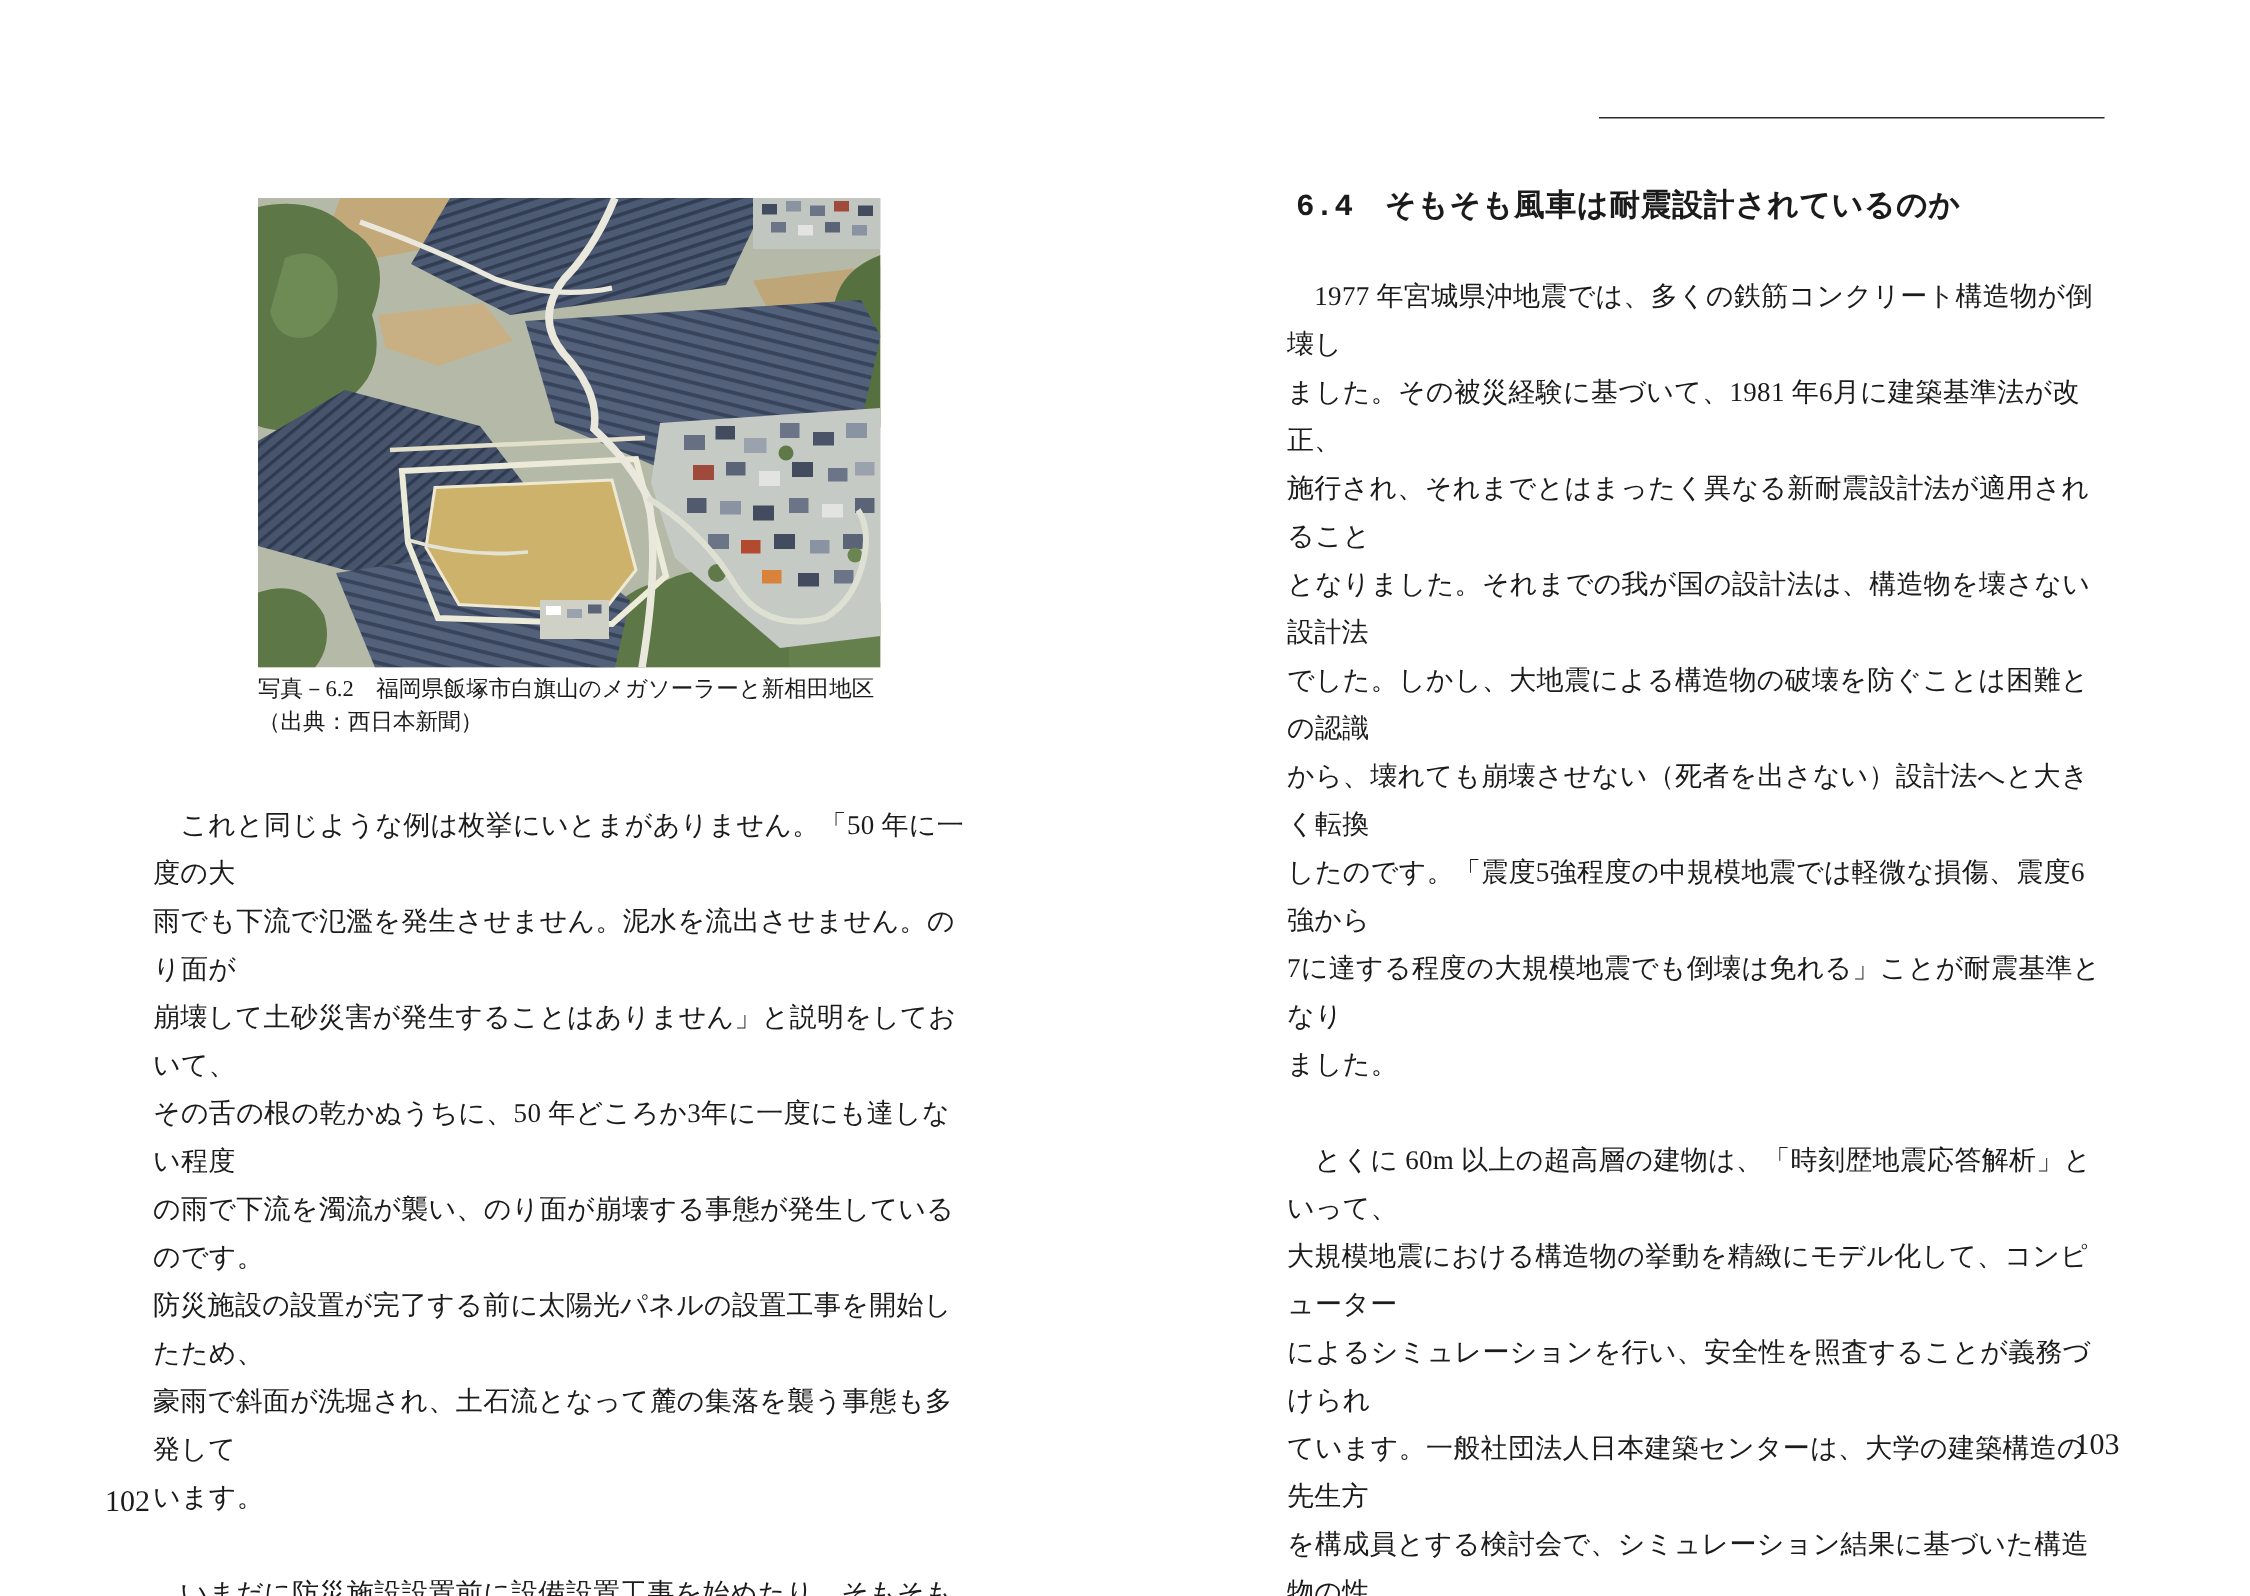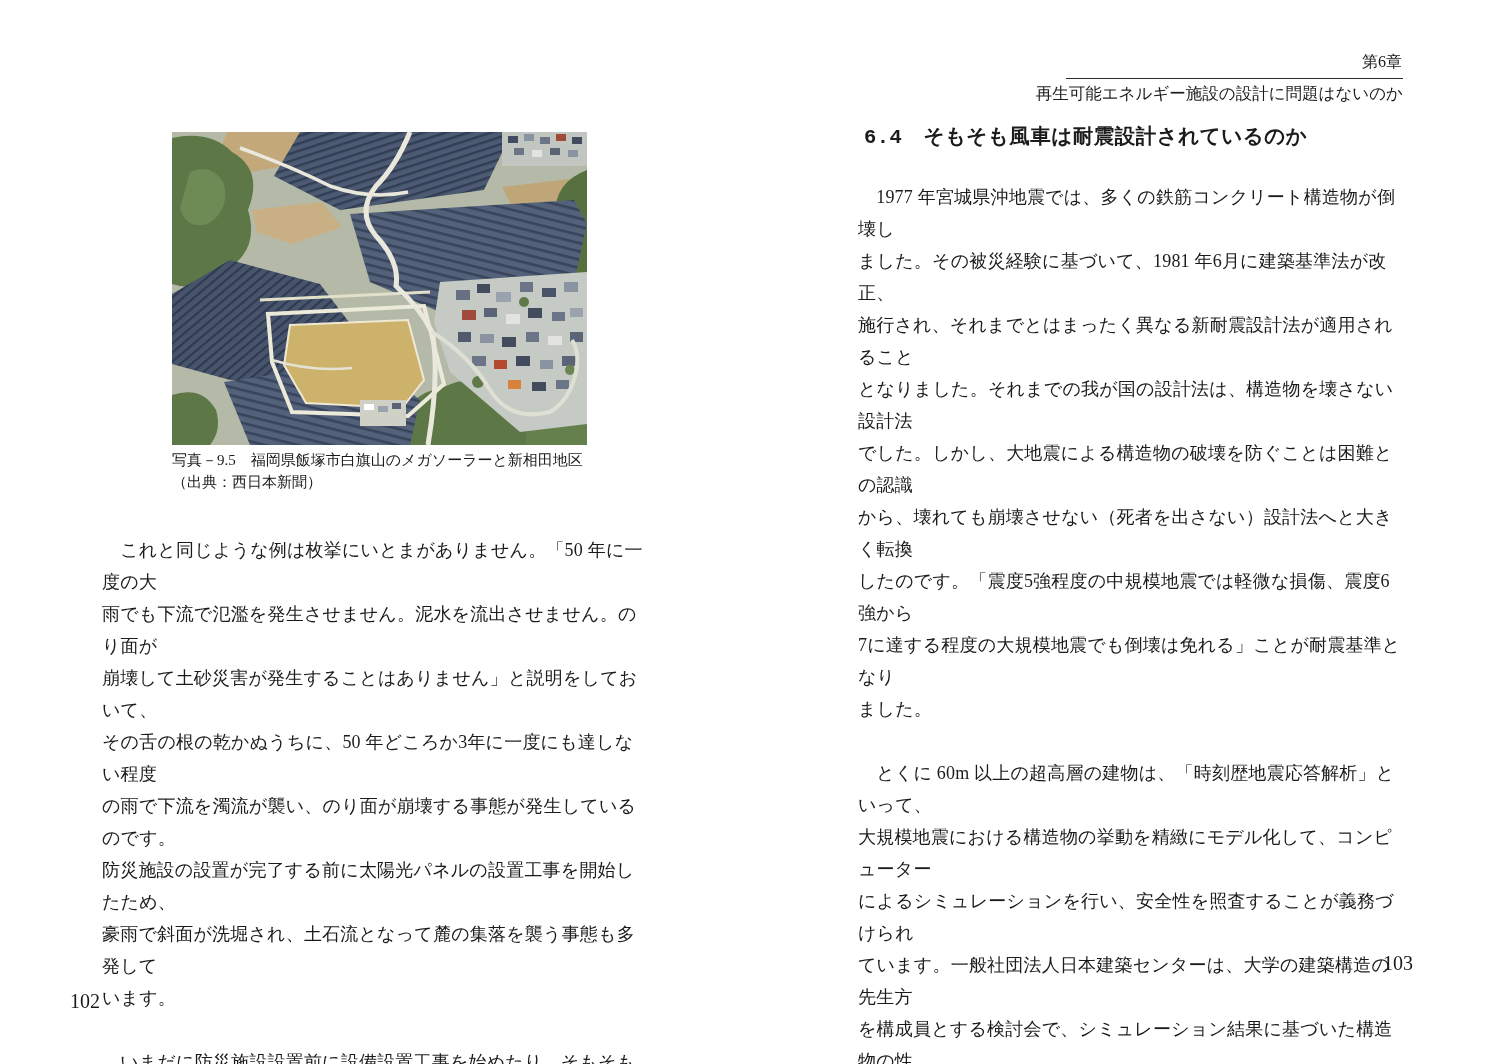--- a/index.html
+++ b/index.html
@@ -177,21 +177,21 @@
       <rect x="206" y="274" width="10" height="6" fill="#9aa2ae"></rect>
       <rect x="220" y="271" width="9" height="6" fill="#5a6476"></rect>
 
       <path d="M238,0 Q224,34 204,54 Q184,80 204,104 Q228,130 224,154 Q248,176 260,200 Q268,240 256,313" fill="none" stroke="#eae8dc" stroke-width="5"></path>
       <path d="M68,16 Q118,34 158,54 Q198,68 236,60" fill="none" stroke="#eae8dc" stroke-width="3.5"></path>
       <path d="M260,200 Q298,224 318,258 Q338,290 378,280 Q398,268 404,240 Q408,220 400,208" fill="none" stroke="#dfe0d4" stroke-width="4"></path>
       <path d="M100,228 Q140,240 180,236" fill="none" stroke="#e4e2d4" stroke-width="2.5"></path>
     </svg>
   </div>
 
-  <div class="caption">写真－9.5　福岡県飯塚市白旗山のメガソーラーと新相田地区
+  <div class="caption">写真－6.2　福岡県飯塚市白旗山のメガソーラーと新相田地区
 （出典：西日本新聞）</div>
 
   <div class="body-col left-col">
     <div>　これと同じような例は枚挙にいとまがありません。「50 年に一度の大
 雨でも下流で氾濫を発生させません。泥水を流出させません。のり面が
 崩壊して土砂災害が発生することはありません」と説明をしておいて、
 その舌の根の乾かぬうちに、50 年どころか3年に一度にも達しない程度
 の雨で下流を濁流が襲い、のり面が崩壊する事態が発生しているのです。
 防災施設の設置が完了する前に太陽光パネルの設置工事を開始したため、
 豪雨で斜面が洗堀され、土石流となって麓の集落を襲う事態も多発して
@@ -199,23 +199,21 @@
     <div>　いまだに防災施設設置前に設備設置工事を始めたり、そもそも林地開
 発申請の内容と異なる工事が行われたりして、工事中に下流への濁流、
 土砂流出が発生しています。NHK 福島放送局が情報公開請求で入手した
 福島県の内部文書によると、杜撰な工事について県が行政指導をしたり
 工事中止を命令したりしたケースは、2024 年9月までに 42 件もあった
 のだそうです（福島 NEWS WEB，2025）。</div>
   </div>
 
   <div class="page-num pn-left">102</div>
 
-  <div class="chapter-label">第6章</div>
   <div class="chapter-rule"></div>
-  <div class="chapter-title">再生可能エネルギー施設の設計に問題はないのか</div>
 
   <div class="section-heading">6.4　そもそも風車は耐震設計されているのか</div>
 
   <div class="body-col right-col">
     <div>　1977 年宮城県沖地震では、多くの鉄筋コンクリート構造物が倒壊し
 ました。その被災経験に基づいて、1981 年6月に建築基準法が改正、
 施行され、それまでとはまったく異なる新耐震設計法が適用されること
 となりました。それまでの我が国の設計法は、構造物を壊さない設計法
 でした。しかし、大地震による構造物の破壊を防ぐことは困難との認識
 から、壊れても崩壊させない（死者を出さない）設計法へと大きく転換

